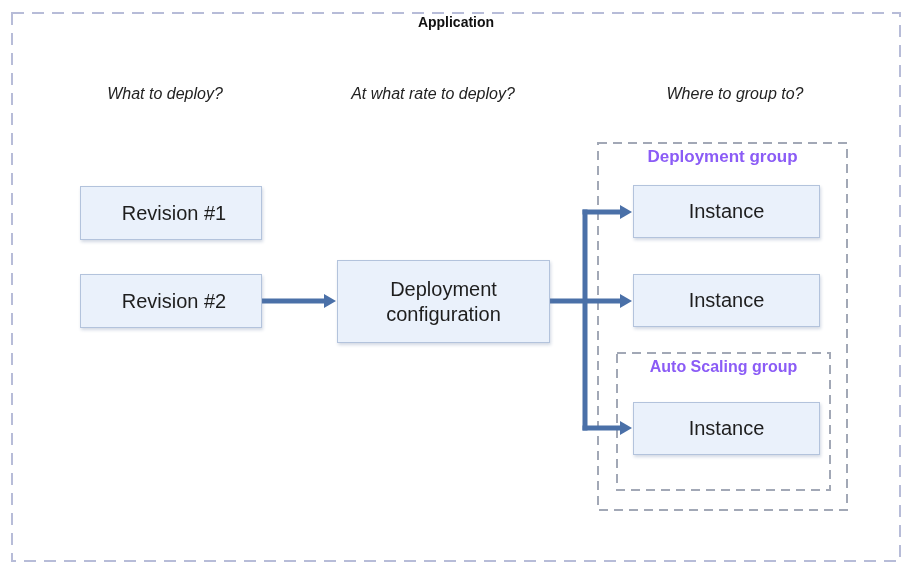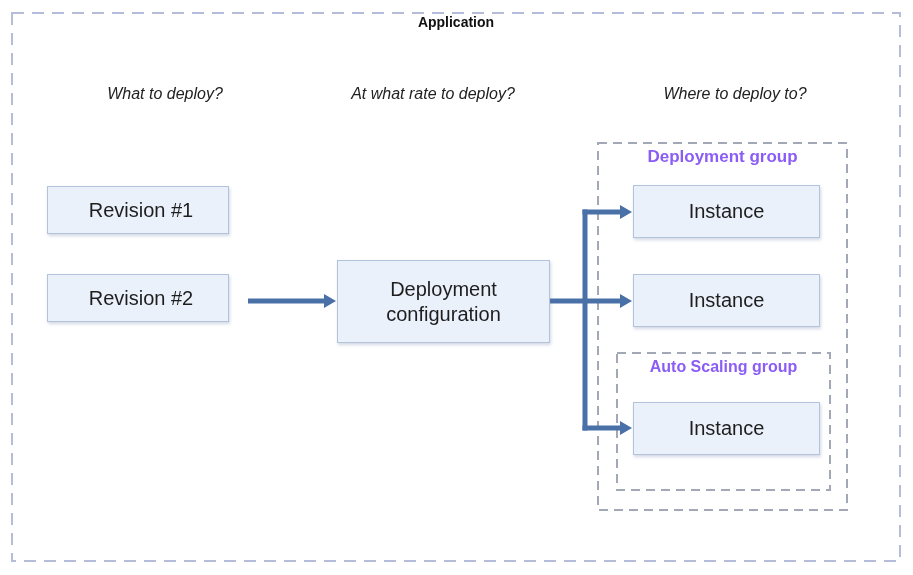--- a/index.html
+++ b/index.html
@@ -38,21 +38,21 @@
   .q3{left:625px;}
   .node{
     position:absolute;
     background:var(--box-fill);
     border:1px solid var(--box-border);
     box-shadow:1px 2px 3px rgba(110,130,165,0.30);
     display:flex;align-items:center;justify-content:center;
     text-align:center;font-size:20px;line-height:1.25;color:#1e1e1e;
     box-sizing:border-box;
   }
-  .revision{left:47px;width:182px;height:48px;padding-left:6px;}
+  .revision{left:80px;width:182px;height:54px;padding-left:6px;}
   .r1{top:186px;}
   .r2{top:274px;}
   .r3{top:358px;}
   .config{left:337px;top:260px;width:213px;height:83px;padding:0 8px;}
   .instance{left:633px;width:187px;height:53px;}
   .i1{top:185px;}
   .i2{top:274px;}
   .i3{top:402px;}
   .group-label{
     position:absolute;text-align:center;font-weight:bold;font-size:17px;color:#8b5cf6;
@@ -83,21 +83,21 @@
     <polygon class="arrow-head" points="620,205 632,212 620,219"></polygon>
 
     <line class="arrow-line" x1="582.5" y1="428" x2="621" y2="428"></line>
     <polygon class="arrow-head" points="620,421 632,428 620,435"></polygon>
   </svg>
 
   <div class="title">Application</div>
 
   <div class="question q1">What to deploy?</div>
   <div class="question q2">At what rate to deploy?</div>
-  <div class="question q3">Where to deploy to?</div>
+  <div class="question q3">Where to group to?</div>
 
   <div class="node revision r1">Revision #1</div>
   <div class="node revision r2">Revision #2</div>
 
   <div class="node config">Deployment configuration</div>
 
   <div class="group-label dg-label">Deployment group</div>
   <div class="group-label asg-label">Auto Scaling group</div>
 
   <div class="node instance i1">Instance</div>

